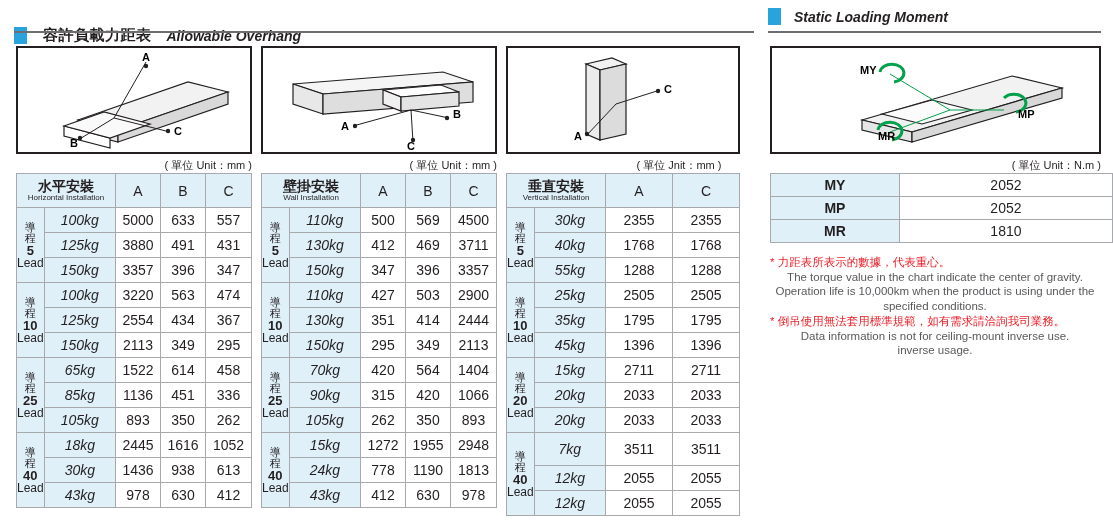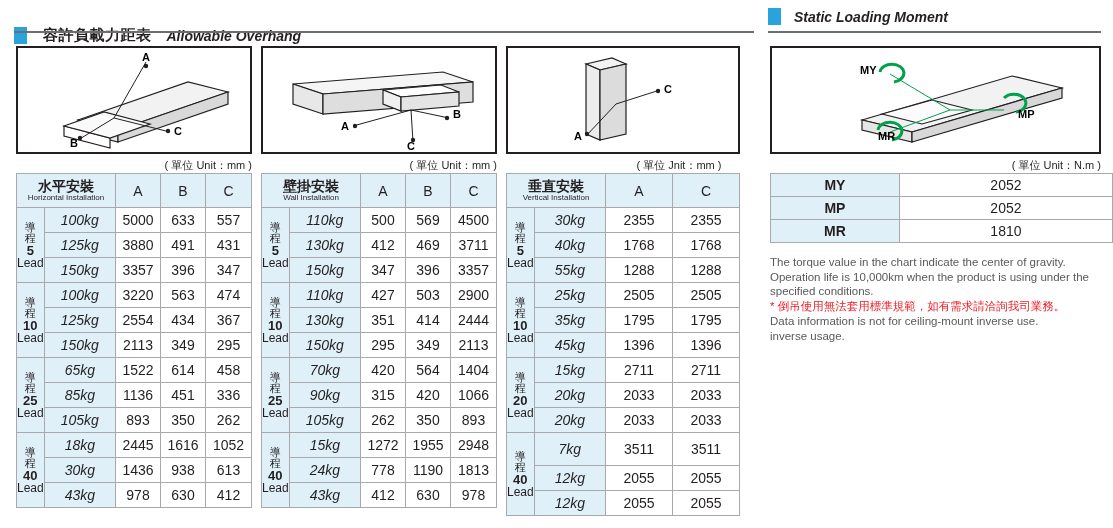--- a/index.html
+++ b/index.html
@@ -76,21 +76,21 @@
     text-align: center;
     padding: 3px 0;
     height: 23px;
   }
   .st-label { background: #dff0f9; font-weight: bold; width: 130px; }
   .st-value { width: 215px; }
 
   
   .notes { position: absolute; font-size: 11.5px; line-height: 1.28; width: 330px; }
   .note-red { color: #ed1c24; }
-  .note-gray { color: #58595b; }
+  .note-gray { color: #58595b; text-align: center; }
 </style>
 </head>
 <body>
 
 <div class="page">
 
   <div class="sec-header" style="position:absolute; left:14px; top:26px;gap:9px;">
     <div class="sec-bar"></div>
     <span class="sec-title-cn">容許負載力距表</span>
     <span class="sec-title-en">Allowable Overhang</span>
@@ -506,20 +506,21 @@
           <td class="st-value">2052</td>
         </tr>
         <tr>
           <td class="st-label">MR</td>
           <td class="st-value">1810</td>
         </tr>
       </tbody>
   </table>
 
   <div class="notes" style="left:770px; top:255px;" id="notes-host">
+      <div class="note-red">* 力距表所表示的數據，代表重心。</div>
       <div class="note-gray">The torque value in the chart indicate the center of gravity.</div>
       <div class="note-gray">Operation life is 10,000km when the product is using under the</div>
       <div class="note-gray">specified conditions.</div>
       <div class="note-red">* 倒吊使用無法套用標準規範，如有需求請洽詢我司業務。</div>
       <div class="note-gray">Data information is not for ceiling-mount inverse use.</div>
       <div class="note-gray">inverse usage.</div>
     </div>
 
 </div>
 

